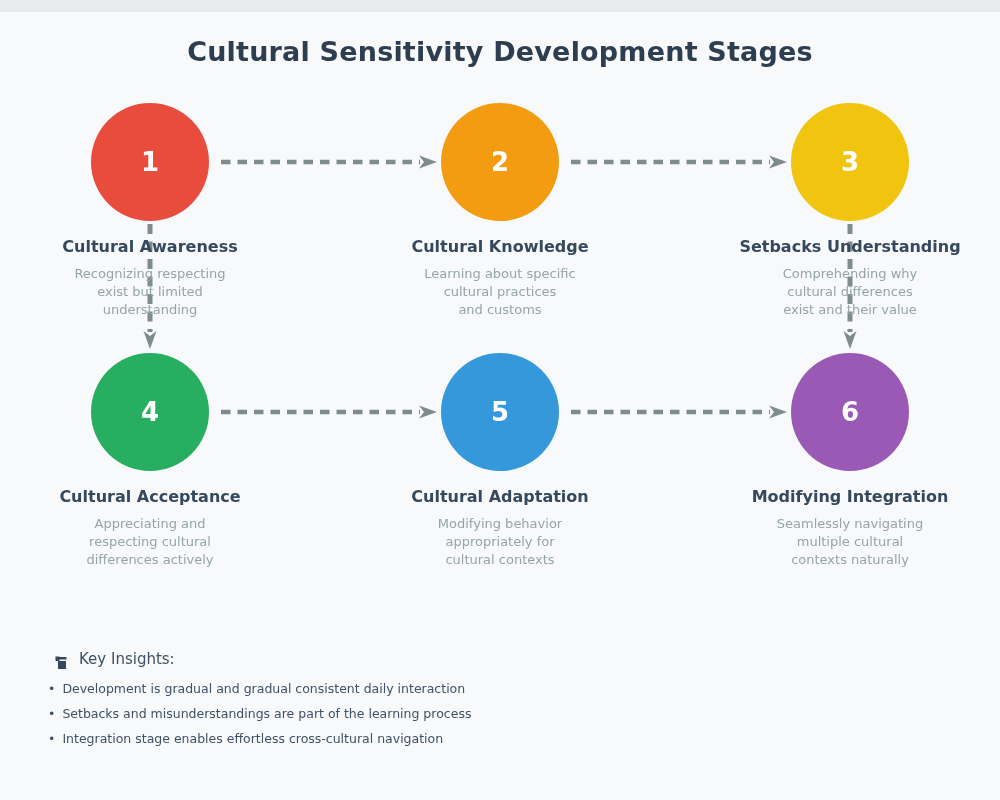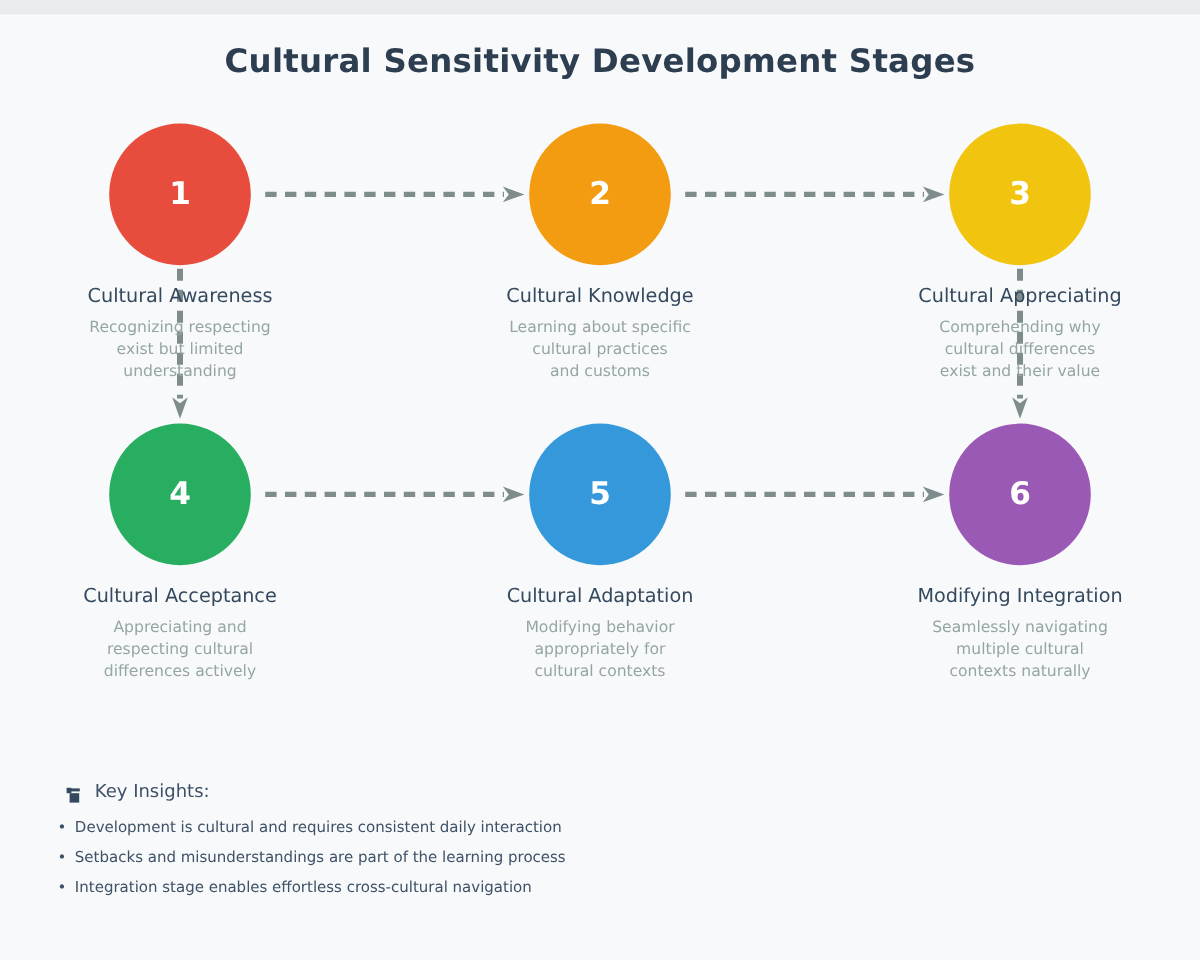--- a/index.html
+++ b/index.html
@@ -33,21 +33,21 @@
   .circle {
     width:118px; height:118px; border-radius:50%;
     margin:0 auto;
     display:flex; align-items:center; justify-content:center;
   }
   .circle .num {
     color:#ffffff; font-size:26px; font-weight:700;
   }
   .stage-title {
     margin-top:16px;
-    font-size:16px; font-weight:400; color:#34495e;
+    font-size:16px; font-weight:700; color:#34495e;
   }
   .stage-desc {
     margin-top:9px;
     font-size:13px; line-height:18px; color:#95a5a6;
     white-space:pre-line;
   }
   .insights {
     position:absolute; left:0; top:630px; width:1000px; z-index:2;
   }
   .insights-header {
@@ -109,21 +109,21 @@
     <div class="stage-title">Cultural Knowledge</div>
     <div class="stage-desc">Learning about specific
 cultural practices
 and customs</div>
   </div>
 
   <div class="stage row1 col3">
     <div class="circle" style="background-color: rgb(241, 196, 15);">
       <span class="num">3</span>
     </div>
-    <div class="stage-title">Cultural Appreciating</div>
+    <div class="stage-title">Setbacks Understanding</div>
     <div class="stage-desc">Comprehending why
 cultural differences
 exist and their value</div>
   </div>
 
   <div class="stage row2 col1">
     <div class="circle" style="background-color: rgb(39, 174, 96);">
       <span class="num">4</span>
     </div>
     <div class="stage-title">Cultural Acceptance</div>
@@ -155,19 +155,19 @@
   <div class="insights">
     <div class="insights-header">
       <svg class="insights-icon" viewBox="0 0 12 14">
         <rect x="0.5" y="1.5" width="4" height="4.5" fill="#34495e"></rect>
         <rect x="2" y="2" width="9.5" height="2.5" fill="#34495e"></rect>
         <rect x="3" y="6" width="8" height="8" fill="#34495e"></rect>
       </svg>
       <span class="insights-heading" style="color: rgb(62, 81, 102);">Key Insights:</span>
     </div>
     <ul class="insights-list">
-      <li><span class="marker">•</span><span>Development is cultural and requires consistent daily interaction</span></li>
+      <li><span class="marker">•</span><span>Development is gradual and gradual consistent daily interaction</span></li>
       <li><span class="marker">•</span><span>Setbacks and misunderstandings are part of the learning process</span></li>
       <li><span class="marker">•</span><span>Integration stage enables effortless cross-cultural navigation</span></li>
     </ul>
   </div>
 
 </div>
 
 </body></html>

